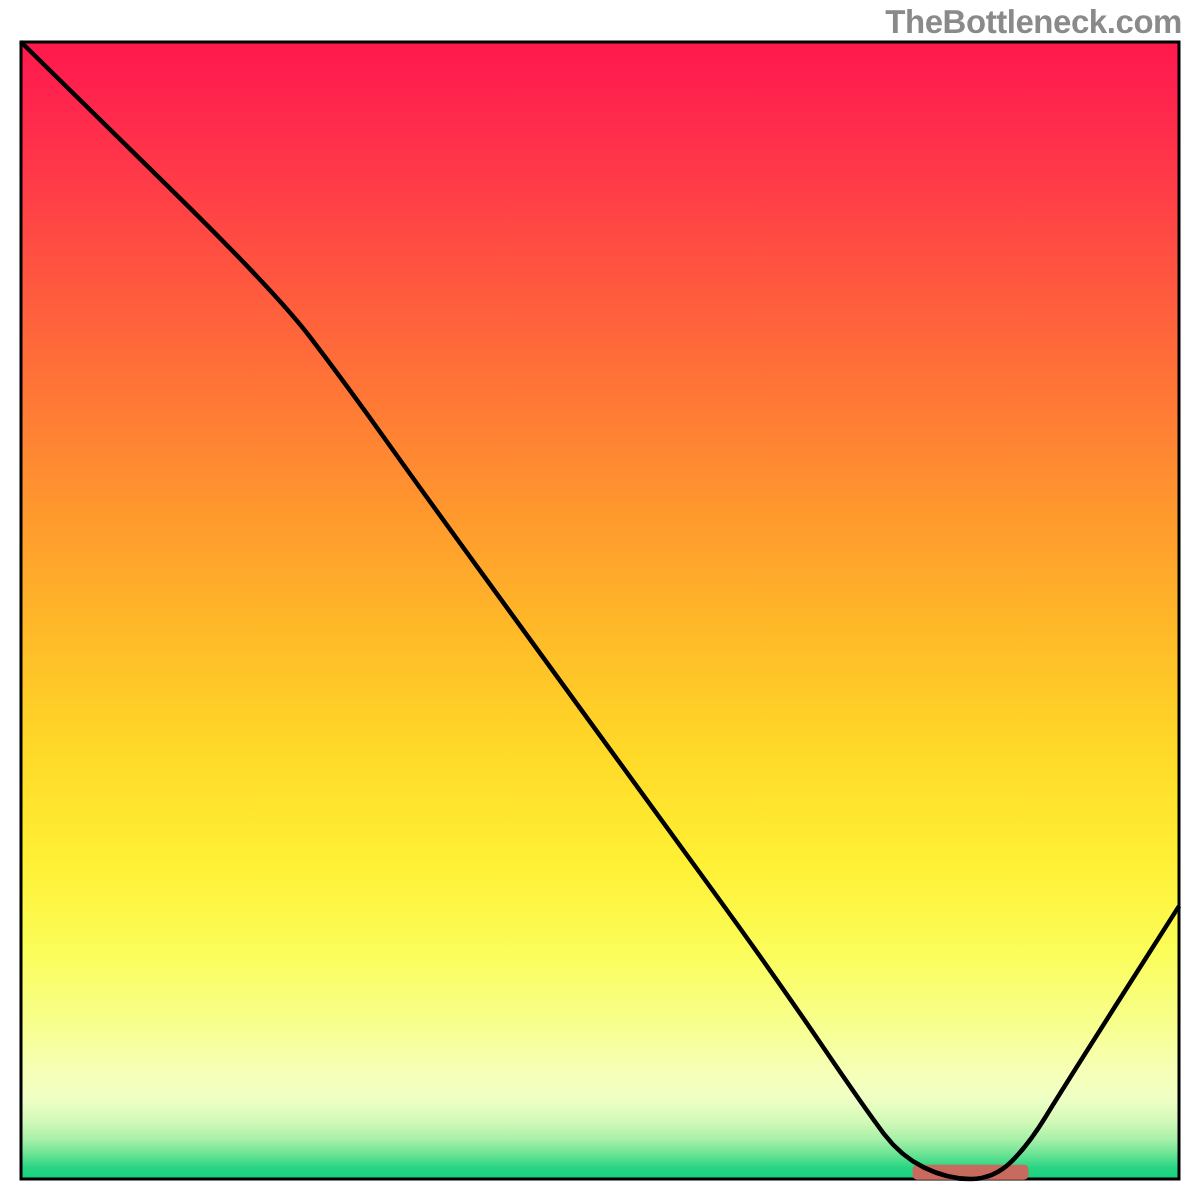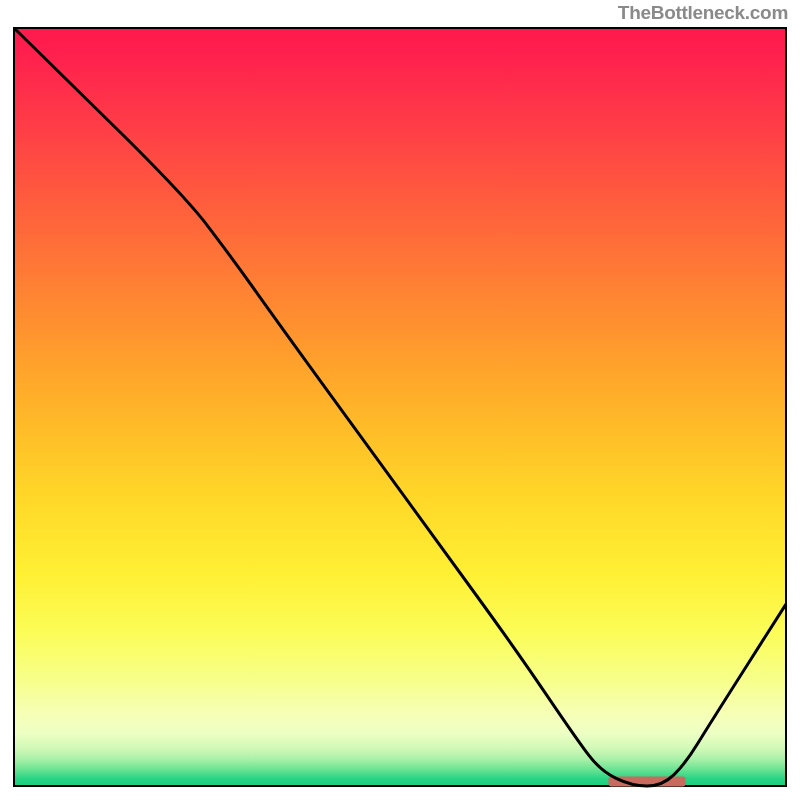--- a/index.html
+++ b/index.html
@@ -13,21 +13,21 @@
   }
   .wrapper {
     position: relative;
     width: 800px;
     height: 800px;
   }
   .watermark {
     position: absolute;
     top: 2px;
     right: 12px;
-    font-size: 19px;
+    font-size: 22px;
     font-weight: 600;
     color: #8a8a8a;
     letter-spacing: -0.3px;
     user-select: none;
   }
   svg {
     display: block;
   }
 </style>
 </head>

